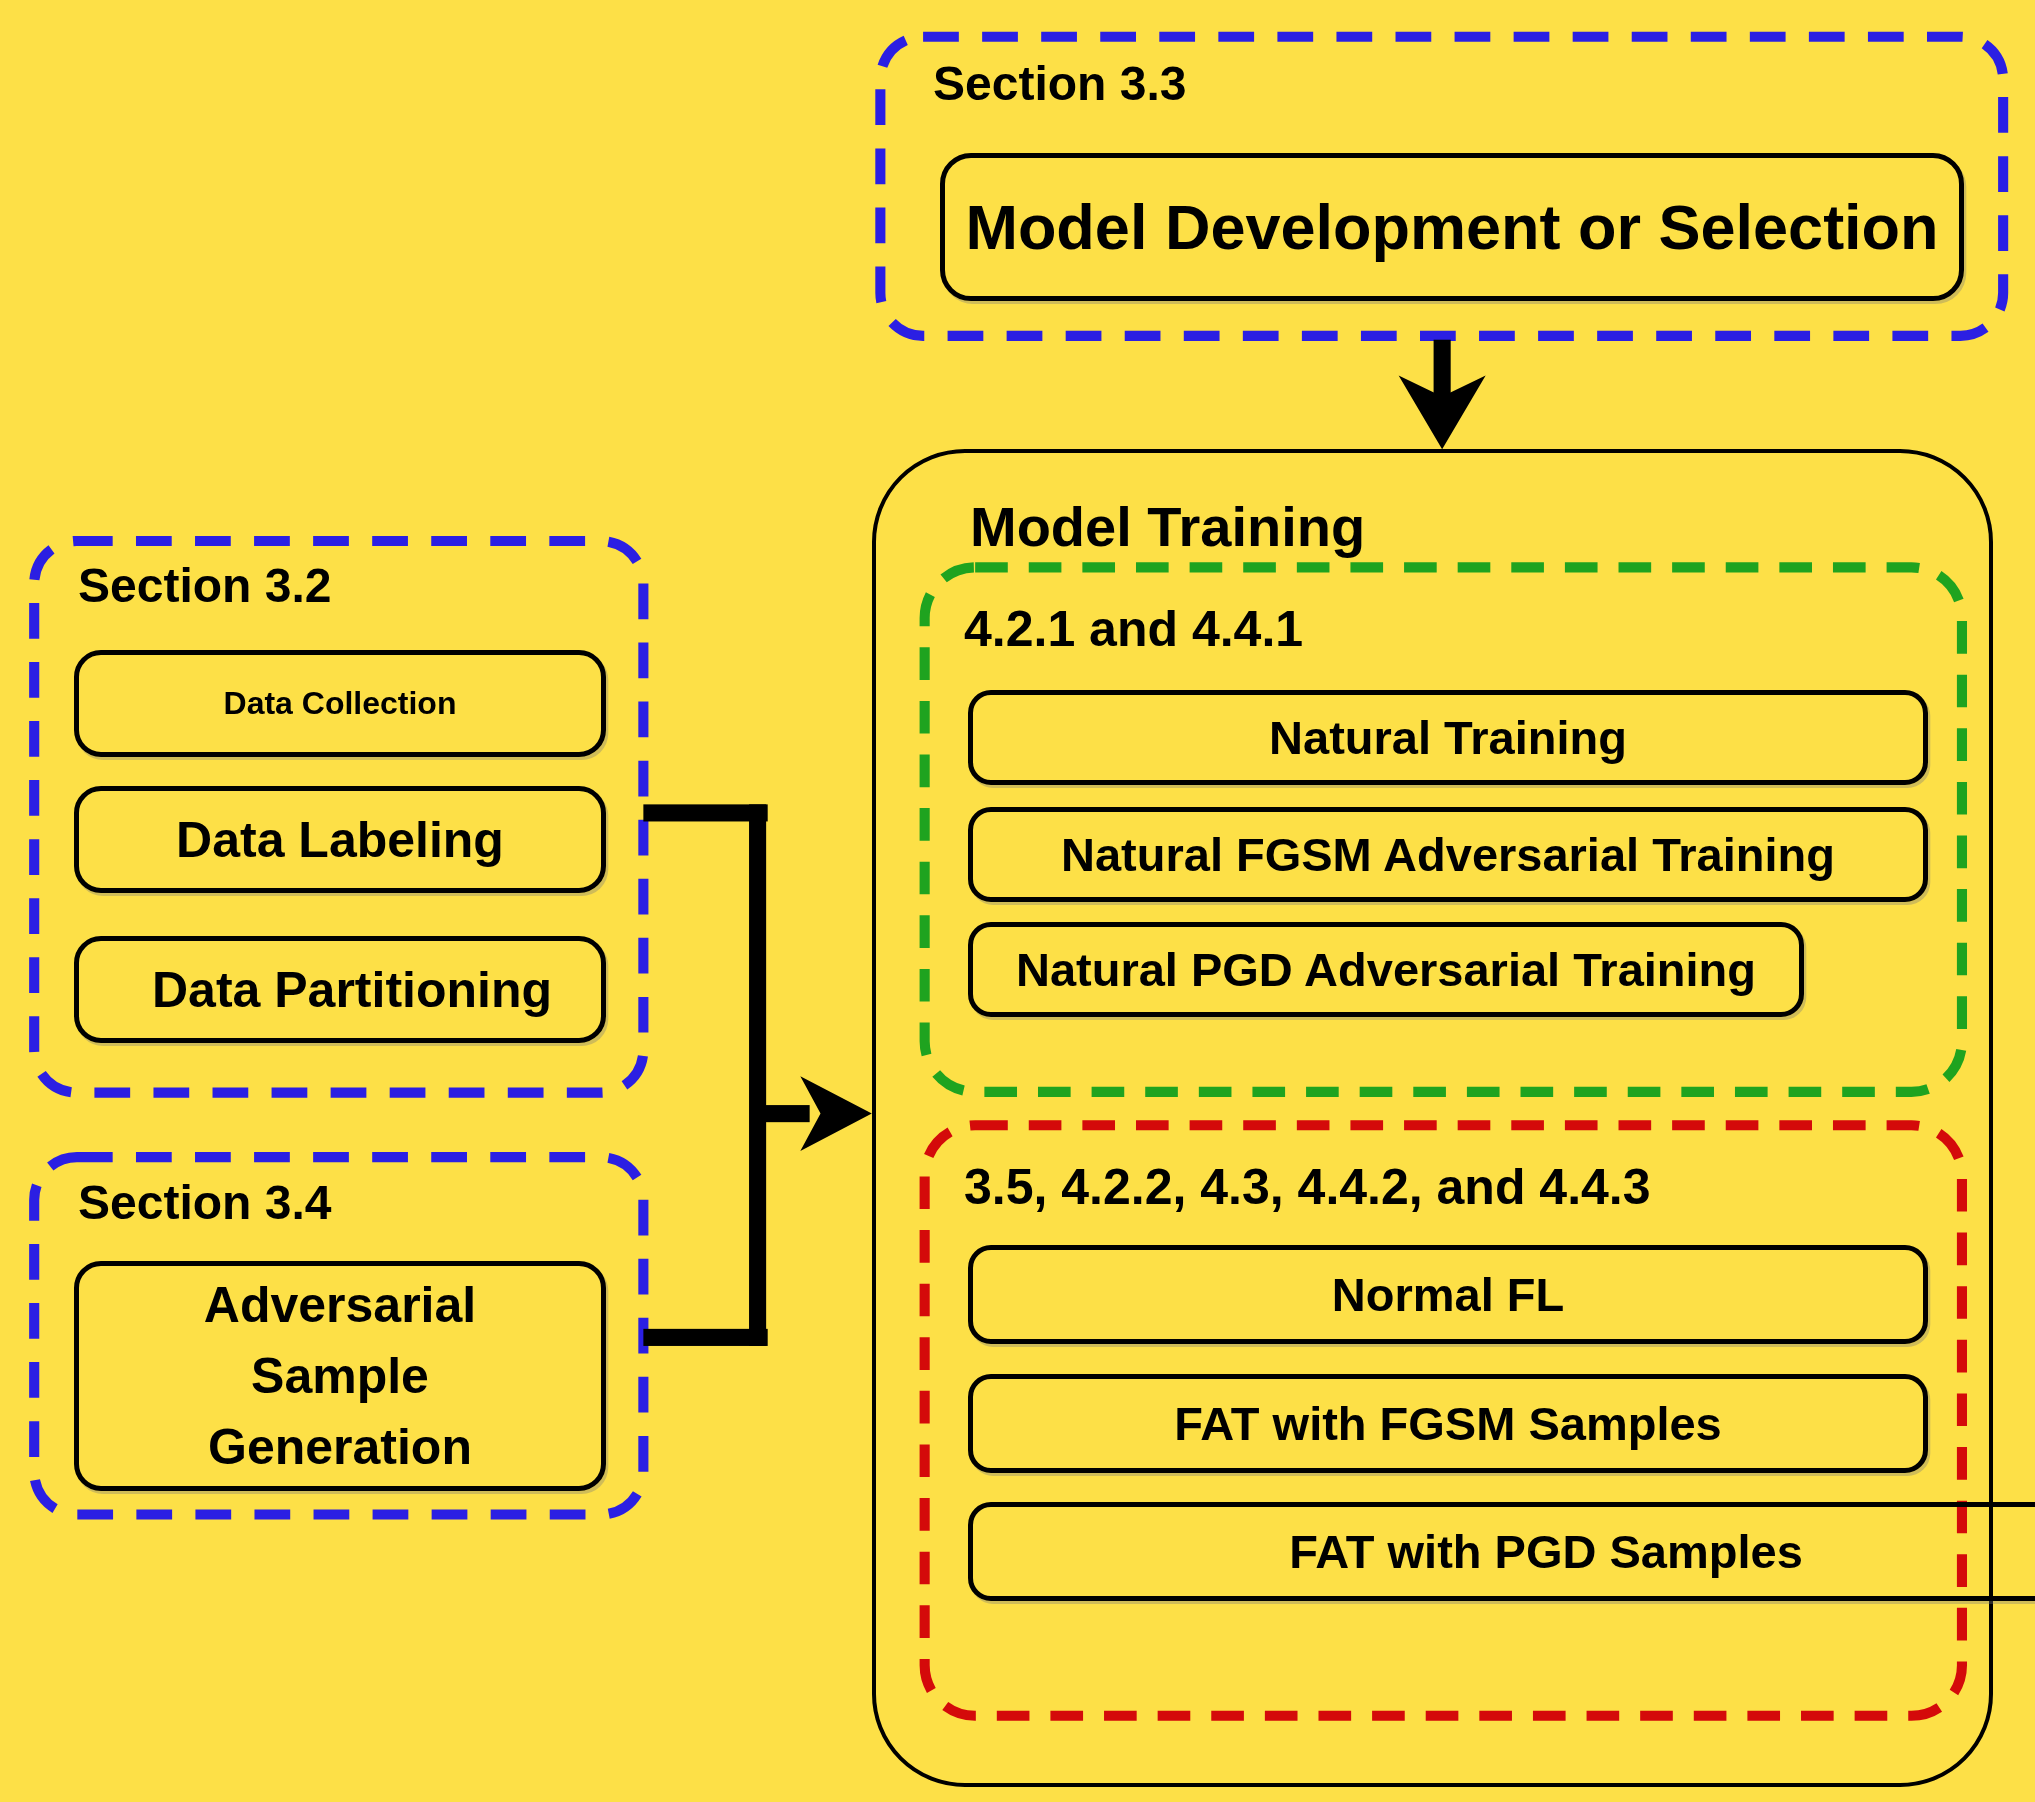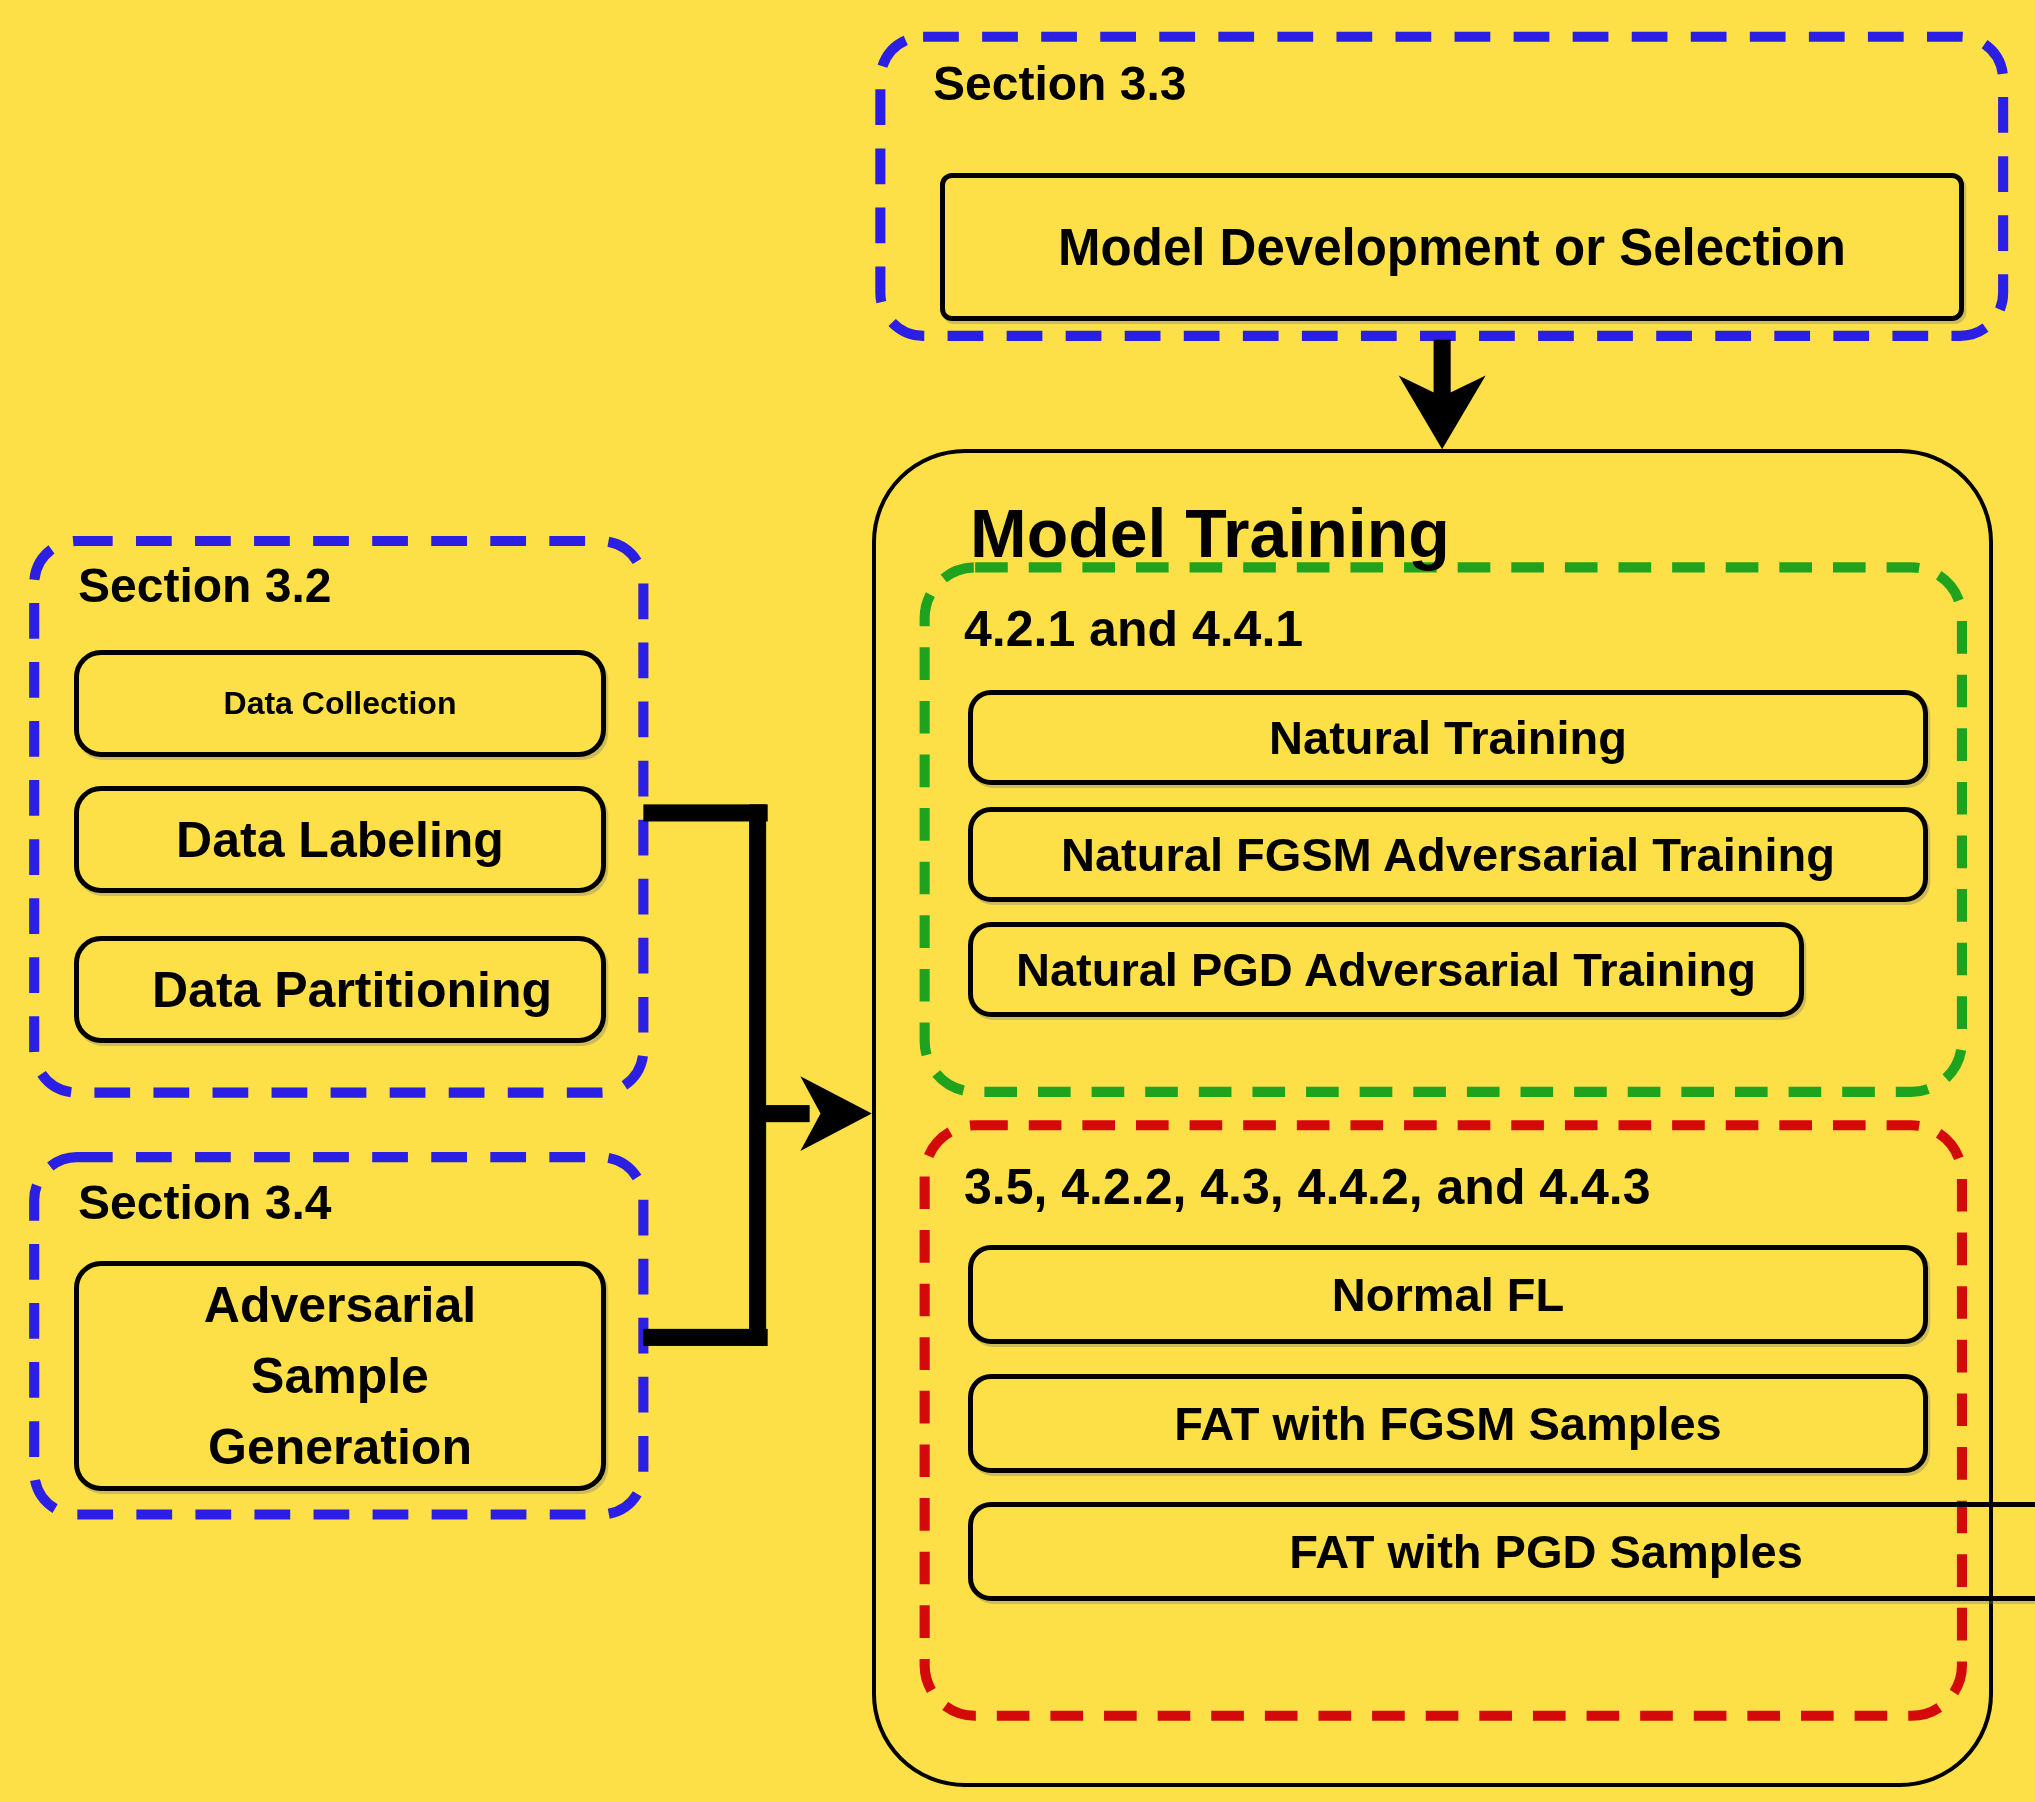--- a/index.html
+++ b/index.html
@@ -26,25 +26,25 @@
     box-shadow:2.3px 3.1px 0 rgba(120,120,120,0.35);
     z-index:2;
     box-sizing:border-box;
   }
   .grouplabel{
     position:absolute;
     color:#000;font-weight:bold;
     z-index:2;white-space:nowrap;
   }
   
-  #mdos-box{left:940px;top:153px;width:1024px;height:148px;font-size:51px;border-radius:12px;margin-top:20px;}
+  #mdos-box{left:940px;top:153px;width:1024px;height:148px;font-size:63px;border-radius:31px;}
   #label-s33{left:933px;top:56px;font-size:48px;}
   
   #mt-box{left:872px;top:449px;width:1121px;height:1338px;border-width:4.7px;border-radius:93px;box-shadow:none;}
-  #label-mt{left:970px;top:494px;font-size:68px;}
+  #label-mt{left:970px;top:494px;font-size:56px;}
   
   #label-green{left:964px;top:600px;font-size:50px;}
   #nt-box  {left:968px;top:690px; width:960px;height:95px;font-size:47px;border-radius:23px;}
   #fgsm-box{left:968px;top:807px;width:960px;height:95px;font-size:47px;border-radius:23px;}
   #pgd-box {left:968px;top:922px;width:836px;height:95px;font-size:47px;border-radius:23px;}
   
   #label-red{left:964px;top:1158px;font-size:50px;}
   #nfl-box {left:968px;top:1245px;width:960px;height:99px;font-size:47px;border-radius:23px;}
   #fatf-box{left:968px;top:1374px;width:960px;height:99px;font-size:47px;border-radius:23px;}
   #fatp-box{left:968px;top:1502px;width:1156px;height:99px;font-size:47px;border-radius:23px;}

